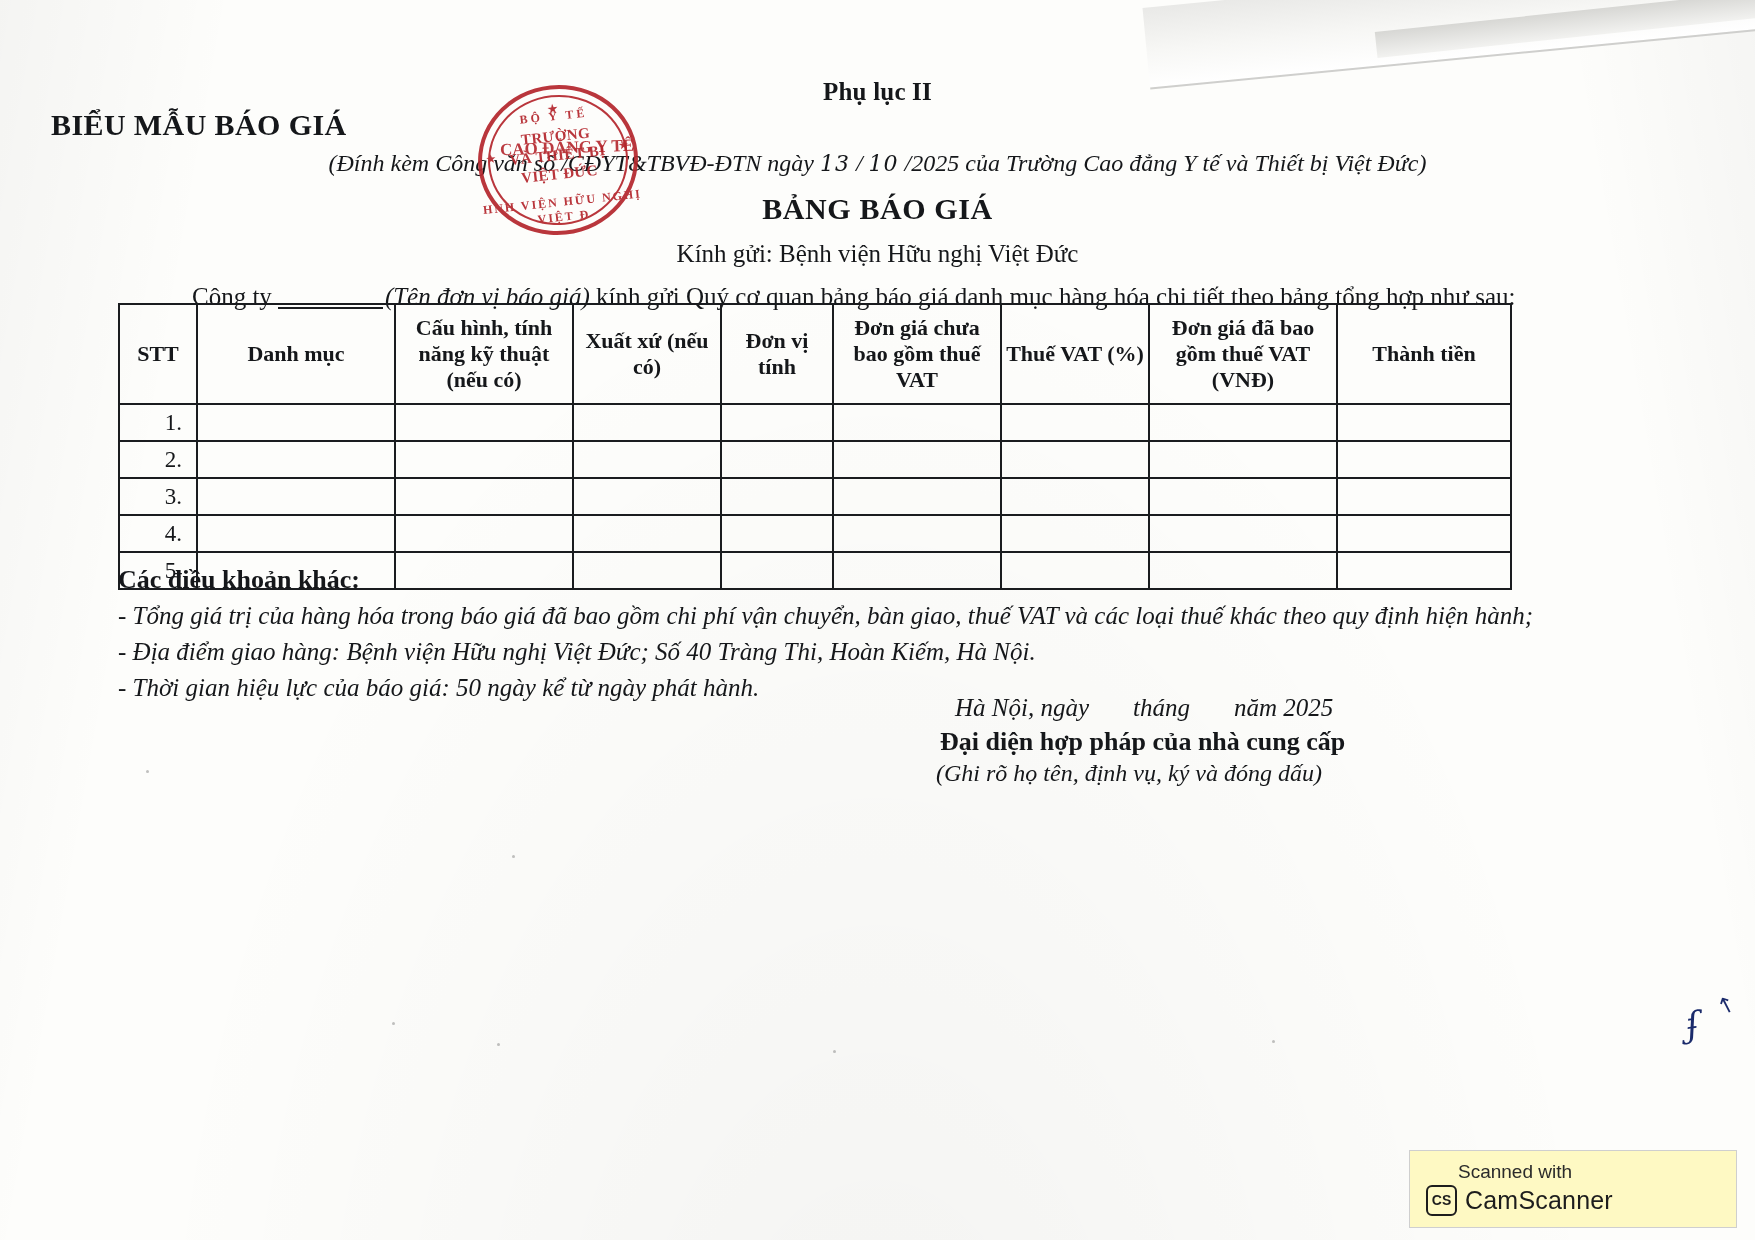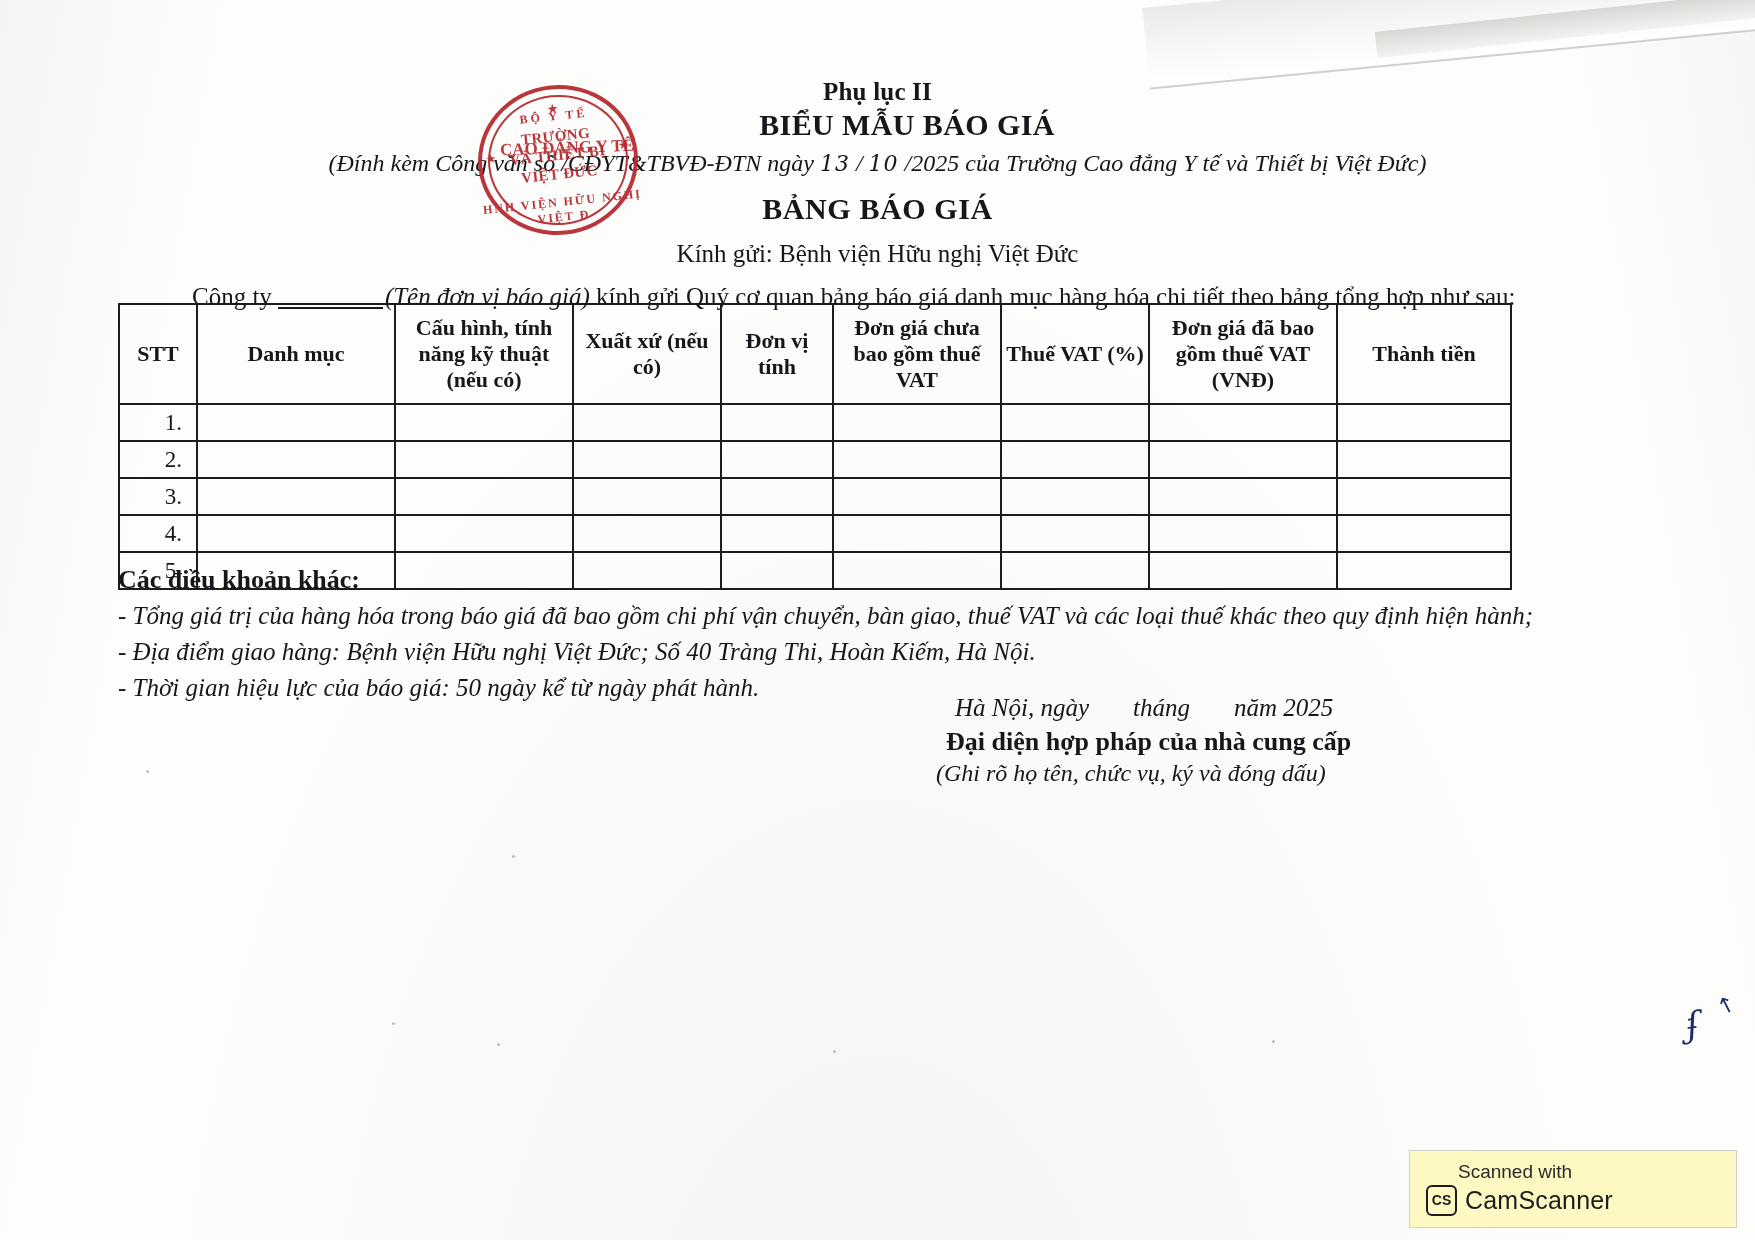--- a/index.html
+++ b/index.html
@@ -61,23 +61,23 @@
     position: absolute;
     left: 0; right: 0;
     top: 78px;
     text-align: center;
     font-weight: bold;
     font-size: 25px;
     letter-spacing: .2px;
   }
   .h-title {
     position: absolute;
-    left: 12px; right: 0;
+    left: 4px; right: 0;
     top: 108px;
-    text-align: center;
+    text-align: left;
     font-weight: bold;
     font-size: 30px;
     letter-spacing: .4px;
     padding-left: 47px;
   }
   .h-attach {
     position: absolute;
     left: 0; right: 0;
     top: 150px;
     text-align: center;
@@ -265,21 +265,20 @@
     white-space: nowrap;
   }
   .sig-date .gap { display: inline-block; width: 44px; }
   .sig-role {
     position: absolute;
     left: 940px;
     top: 727px;
     font-weight: bold;
     font-size: 26px;
     white-space: nowrap;
-    margin-left: 6px;
   }
   .sig-note {
     position: absolute;
     left: 936px;
     top: 760px;
     font-style: italic;
     font-size: 24px;
     white-space: nowrap;
   }
 
@@ -497,21 +496,21 @@
 
     <div class="terms-title">Các điều khoản khác:</div>
     <div class="term term-1">- Tổng giá trị của hàng hóa trong báo giá đã bao gồm chi phí vận chuyển, bàn giao, thuế VAT và các loại thuế khác theo quy định hiện hành;</div>
     <div class="term term-2">- Địa điểm giao hàng: Bệnh viện Hữu nghị Việt Đức; Số 40 Tràng Thi, Hoàn Kiếm, Hà Nội.</div>
     <div class="term term-3">- Thời gian hiệu lực của báo giá: 50 ngày kể từ ngày phát hành.</div>
 
     <div class="sig-date">
       <span>Hà Nội, ngày</span><span class="gap"></span><span>tháng</span><span class="gap"></span><span>năm 2025</span>
     </div>
     <div class="sig-role">Đại diện hợp pháp của nhà cung cấp</div>
-    <div class="sig-note">(Ghi rõ họ tên, chức vụ, ký và đóng dấu)</div>
+    <div class="sig-note">(Ghi rõ họ tên, định vụ, ký và đóng dấu)</div>
 
     <div class="speck" style="left:146px; top:770px;"></div>
     <div class="speck" style="left:512px; top:855px;"></div>
     <div class="speck" style="left:392px; top:1022px;"></div>
     <div class="speck" style="left:497px; top:1043px;"></div>
     <div class="speck" style="left:833px; top:1050px;"></div>
     <div class="speck" style="left:1272px; top:1040px;"></div>
 
     <div class="flourish">ʄ</div>
     <div class="tickmark">↖</div>

